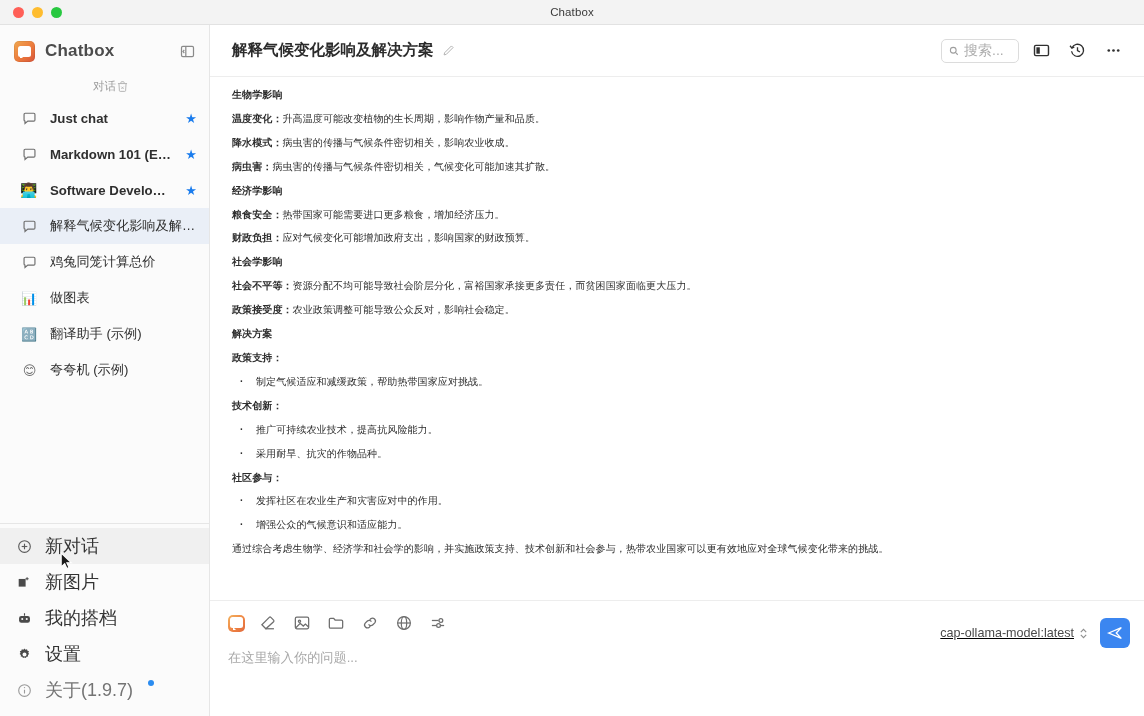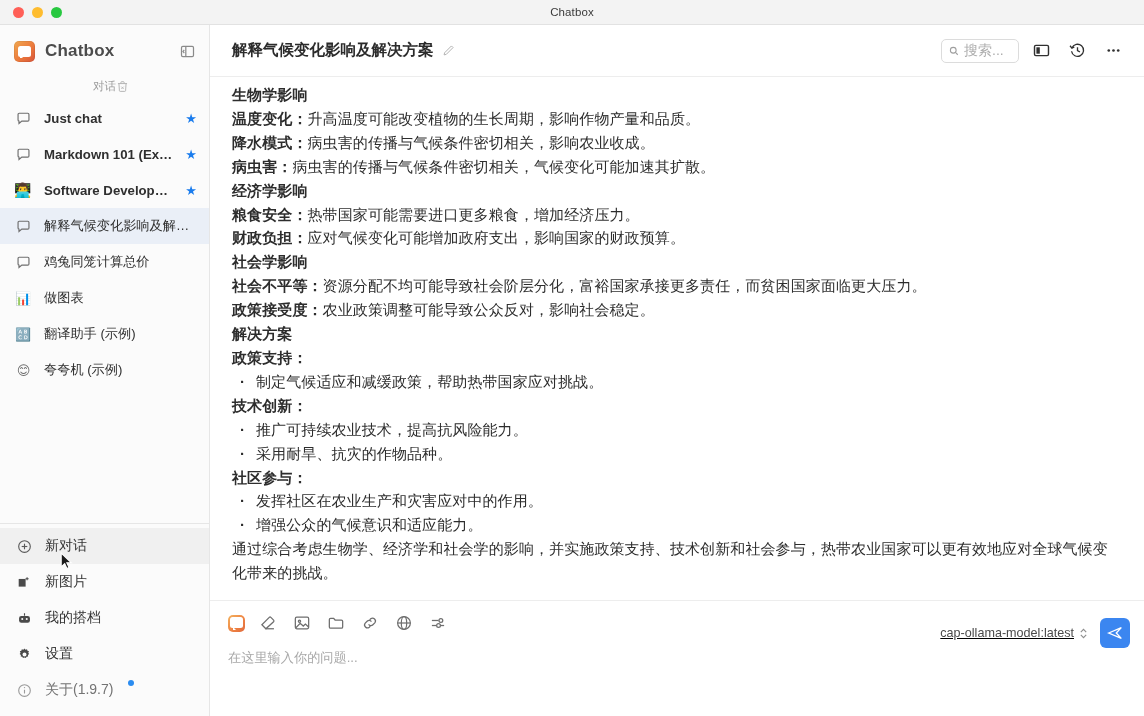--- a/index.html
+++ b/index.html
@@ -68,42 +68,42 @@
     display: flex; align-items: center; justify-content: center;
     padding: 2px 16px 6px 16px;
     margin-left: 13px;
   }
   .section-title { font-size: 11.5px; color: #9b9b9b; }
   .section-action { color: #b3b3b3; display: flex; }
 
   .nav-list { overflow: hidden; }
   .nav-item {
     display: flex; align-items: center; gap: 12px;
-    height: 36px; padding: 0 12px 0 15px;
+    height: 36px; padding: 0 12px 0 21px;
     cursor: default;
   }
   .nav-item.active { background: #eaeff7; }
   .nav-item .ic { width: 17px; min-width:17px; display: flex; align-items: center; justify-content: center; color: #6f6f6f; font-size: 14px; }
   .nav-item .lbl {
     flex: 1; font-size: 13.2px; color: #2f2f2f;
     white-space: nowrap; overflow: hidden; text-overflow: ellipsis;
   }
   .nav-item.bold .lbl { font-weight: 700; }
   .star { color: #1a7ced; font-size: 13px; line-height: 1; }
 
   .spacer { flex: 1; }
   .bottom-sep { border-top: 1px solid #e6e6e6; margin: 0 0 4px 0; }
   .bottom-list { padding-bottom: 8px; }
   .bottom-item {
     display: flex; align-items: center; gap: 13px;
     height: 36px; padding: 0 12px 0 16px; position: relative;
   }
   .bottom-item.hover { background: #f0f0f0; }
   .bottom-item .ic { width: 16px; min-width:16px; display:flex; align-items:center; justify-content:center; color:#5a5a5a; }
-  .bottom-item .lbl { font-size: 14px; color: #333; }
+  .bottom-item .lbl { font-size: 18px; color: #333; }
   .bottom-item.muted .lbl { color: #737373; }
   .blue-dot { width: 6px; height: 6px; border-radius: 50%; background: #2b8cf0; margin-left: 2px; align-self: flex-start; margin-top: 8px; }
 
   .cursor-arrow { position: absolute; left: 60px; top: 24px; width: 13px; height: 18px; pointer-events:none; }
 
   
   .main { flex: 1; display: flex; flex-direction: column; min-width: 0; background: #fff; }
 
   .topbar {
     height: 52px; min-height: 52px;
@@ -120,21 +120,21 @@
     display: flex; align-items: center; gap: 5px; padding: 0 7px;
     background: #fff;
   }
   .search-box .sph { font-size: 14px; color: #adadad; white-space: nowrap; }
   .tb-icon { width: 28px; height: 28px; display:flex; align-items:center; justify-content:center; color: #303030; }
 
   
   .msg-scroll { flex: 1; overflow: hidden; padding: 6px 0 0 0; }
   .msg-inner { padding: 0 22px 0 22px; max-width: 1144px; }
   .line {
-    font-size: 15px; color: #2d2d2d; line-height: 23.4px;
+    font-size: 10px; color: #2d2d2d; line-height: 23.4px;
     padding: 0; margin: 0 0 0.5px 0;
     letter-spacing: .1px;
     font-family: "Liberation Sans","DejaVu Sans",sans-serif;
   }
   .line.h { font-weight: 700; }
   .line b { font-weight: 700; }
   .bullet { padding-left: 24px; position: relative; }
   .bullet:before {
     content: "·"; position: absolute; left: 8px; color:#2d2d2d; font-weight:700;
   }

